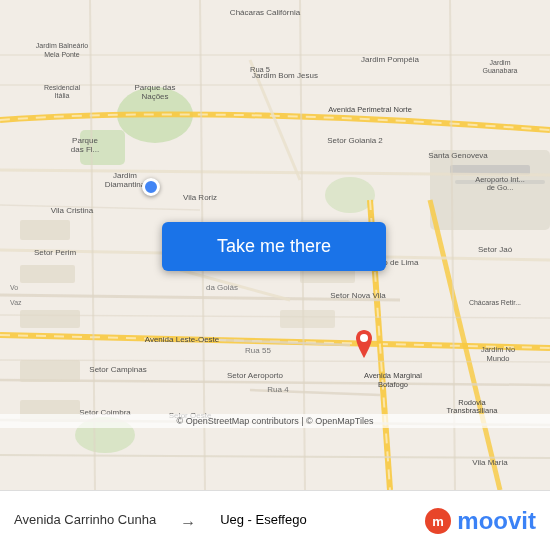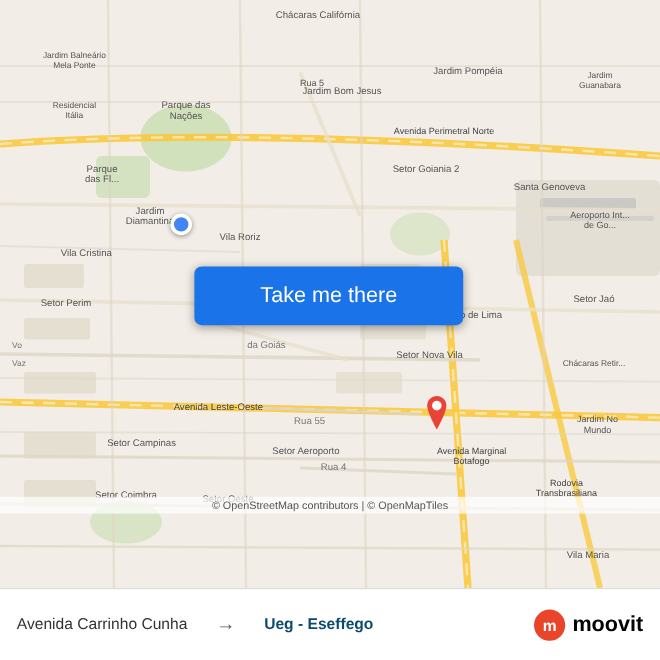--- a/index.html
+++ b/index.html
@@ -84,23 +84,23 @@
     }
 
     #moovit-logo {
       display: flex;
       align-items: center;
       gap: 5px;
       margin-left: auto;
     }
 
     #moovit-logo-text {
-      font-size: 18px;
+      font-size: 24px;
       font-weight: bold;
-      color: #000000;
+      color: #3b82f6;
     }
 
     #moovit-logo-icon {
       width: 28px;
       height: 28px;
     }
 
     #route-info {
       display: flex;
       align-items: flex-start;
@@ -114,22 +114,22 @@
       font-weight: 500;
     }
 
     #arrow-icon {
       font-size: 16px;
       color: #555;
     }
 
     #destination-text {
       font-size: 13px;
-      color: #0c4a6e;
-      font-weight: 700;
+      color: #000000;
+      font-weight: 400;
     }
 
     #attribution {
       position: absolute;
       bottom: 62px;
       left: 0;
       right: 0;
       text-align: center;
       font-size: 9px;
       color: #555;

